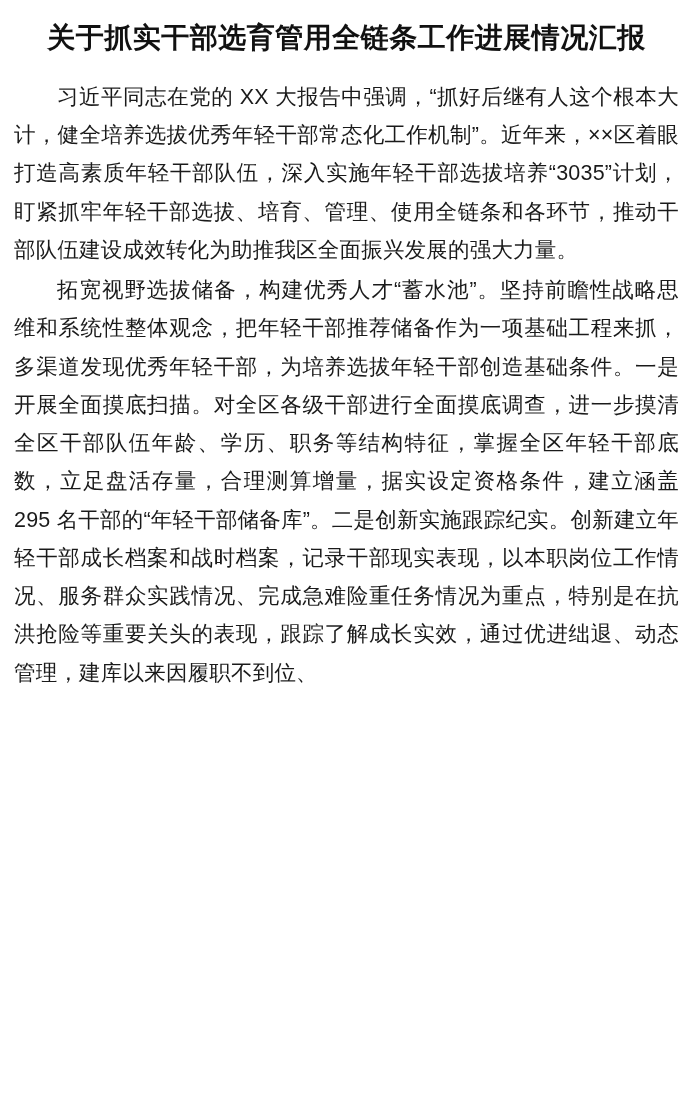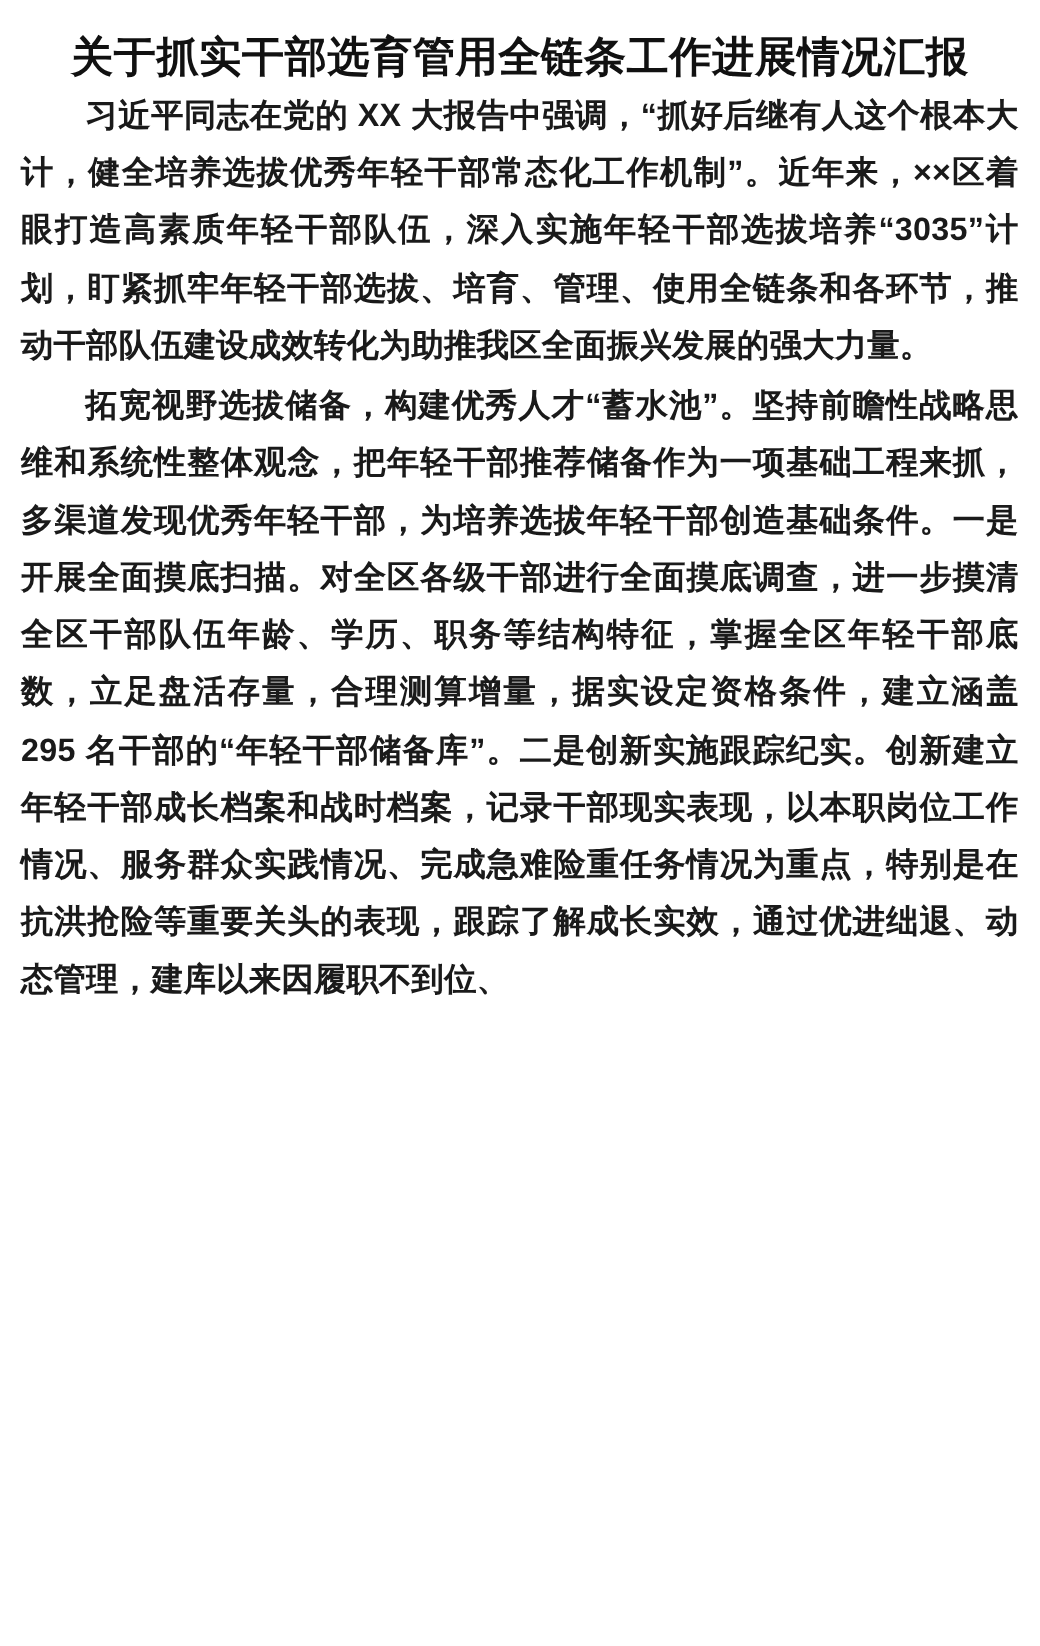--- a/index.html
+++ b/index.html
@@ -20,35 +20,34 @@
     box-sizing: border-box;
     padding: 18px 14px 0 14px;
     background: #ffffff;
   }
   .doc-title {
     font-size: 28px;
     font-weight: bold;
     line-height: 1.42;
     text-align: center;
     letter-spacing: 0.5px;
-    margin: 0 0 0 0;
+    margin: 0 0 20px 0;
     color: #111111;
   }
   .doc-body {
     font-size: 21.5px;
     line-height: 1.78;
     color: #1a1a1a;
     text-align: justify;
     text-justify: inter-ideograph;
   }
   .doc-para {
     margin: 0 0 2px 0;
     text-indent: 2em;
     letter-spacing: 0.2px;
-    font-weight: bold;
   }
 </style>
 </head>
 <body>
 
 <div class="page">
   <h1 class="doc-title">关于抓实干部选育管用全链条工作进展情况汇报</h1>
   <div class="doc-body">
     <p class="doc-para">习近平同志在党的 XX 大报告中强调，“抓好后继有人这个根本大计，健全培养选拔优秀年轻干部常态化工作机制”。近年来，××区着眼打造高素质年轻干部队伍，深入实施年轻干部选拔培养“3035”计划，盯紧抓牢年轻干部选拔、培育、管理、使用全链条和各环节，推动干部队伍建设成效转化为助推我区全面振兴发展的强大力量。</p>
     <p class="doc-para">拓宽视野选拔储备，构建优秀人才“蓄水池”。坚持前瞻性战略思维和系统性整体观念，把年轻干部推荐储备作为一项基础工程来抓，多渠道发现优秀年轻干部，为培养选拔年轻干部创造基础条件。一是开展全面摸底扫描。对全区各级干部进行全面摸底调查，进一步摸清全区干部队伍年龄、学历、职务等结构特征，掌握全区年轻干部底数，立足盘活存量，合理测算增量，据实设定资格条件，建立涵盖 295 名干部的“年轻干部储备库”。二是创新实施跟踪纪实。创新建立年轻干部成长档案和战时档案，记录干部现实表现，以本职岗位工作情况、服务群众实践情况、完成急难险重任务情况为重点，特别是在抗洪抢险等重要关头的表现，跟踪了解成长实效，通过优进绌退、动态管理，建库以来因履职不到位、</p>

